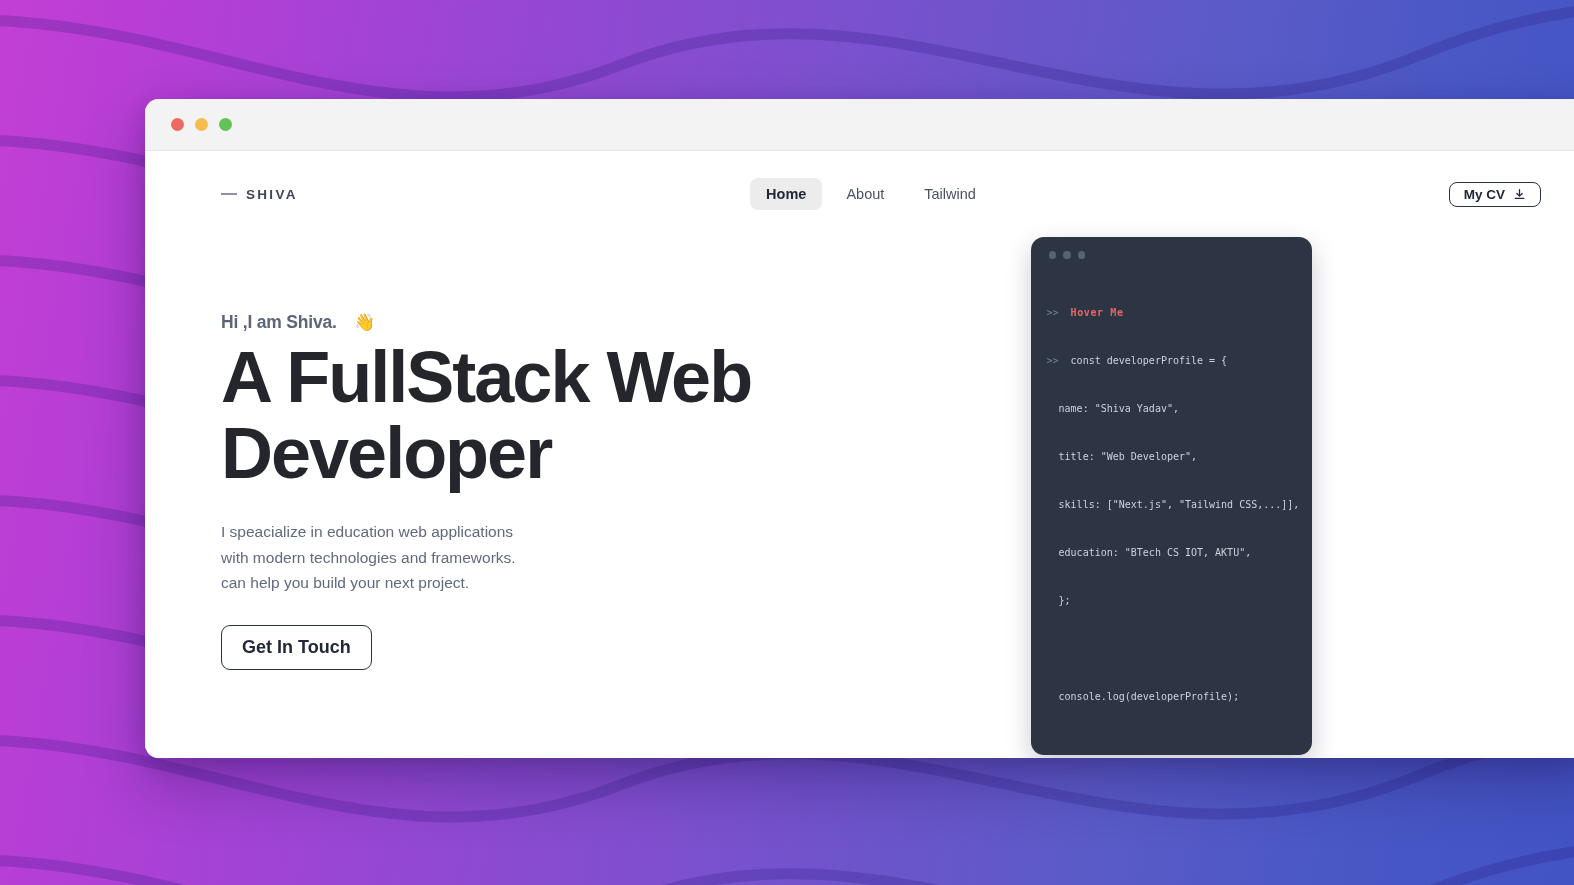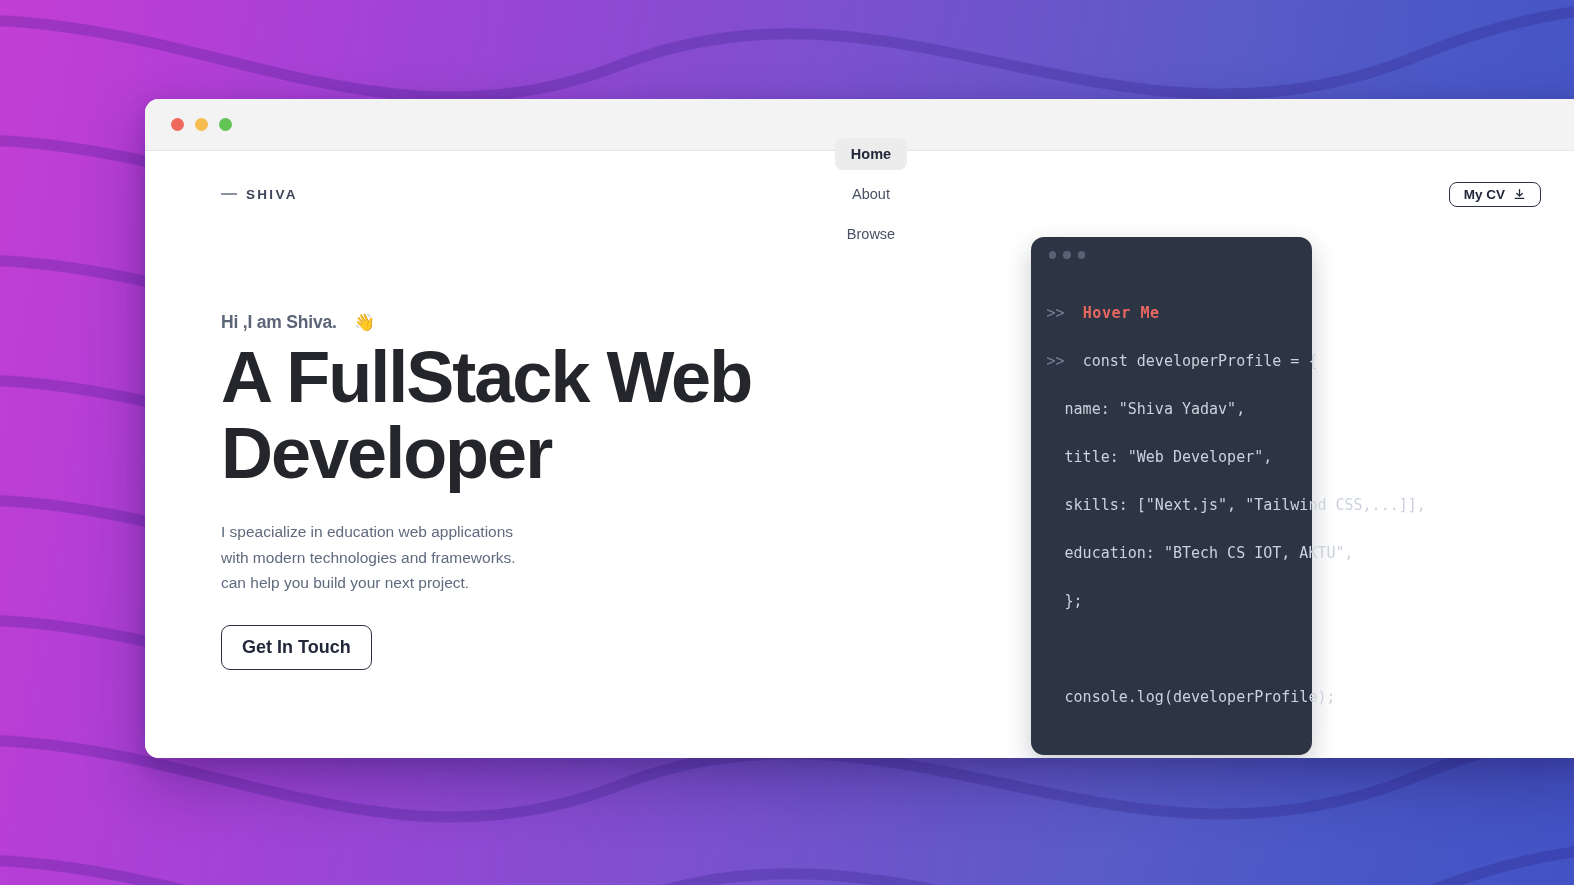--- a/index.html
+++ b/index.html
@@ -101,21 +101,20 @@
     background: #8b91a3;
   }
 
   .nav-links {
     position: absolute;
     left: 50%;
     transform: translateX(-50%);
     display: flex;
     align-items: center;
     gap: 8px;
-    flex-direction: column;
   }
   .nav-link {
     font-size: 14.5px;
     color: #4a5166;
     padding: 8px 16px;
     border-radius: 8px;
     text-decoration: none;
     white-space: nowrap;
   }
   .nav-link.active {
@@ -208,21 +207,21 @@
     background: #2d3443;
     border-radius: 13px;
     padding: 14px 16px 18px 16px;
     box-shadow: 0 10px 26px rgba(20, 25, 45, 0.22);
   }
   .term-dots { display: flex; gap: 7px; margin-bottom: 14px; padding-left: 2px; }
   .term-dot { width: 7.5px; height: 7.5px; border-radius: 50%; background: #596274; }
 
   .code {
     font-family: "DejaVu Sans Mono", "Liberation Mono", monospace;
-    font-size: 15px;
+    font-size: 10px;
     line-height: 16px;
     color: #ccd2dc;
     white-space: pre;
   }
   .code-line { display: block; min-height: 16px; }
   .prompt { color: #76839a; }
   .hover-me { color: #e86761; font-weight: 700; letter-spacing: 0.6px; }
   .code-gap { display: block; height: 16px; }
 </style>
 </head>
@@ -257,21 +256,21 @@
     <nav class="navbar">
 
       <div class="brand">
         <span class="brand-dash"></span>
         <span>SHIVA</span>
       </div>
 
       <div class="nav-links">
         <a class="nav-link active" href="#">Home</a>
         <a class="nav-link" href="#">About</a>
-        <a class="nav-link" href="#">Browse</a>
+        <a class="nav-link" href="#">Tailwind</a>
       </div>
 
       <button class="cv-btn">
         <span>My CV</span>
         <span>
           <svg width="13" height="13" viewBox="0 0 24 24" fill="none" stroke="#22283a" stroke-width="2.4" stroke-linecap="round" stroke-linejoin="round">
             <path d="M12 3v11"></path>
             <path d="M7 10l5 5 5-5"></path>
             <path d="M4 19h16"></path>
           </svg>

